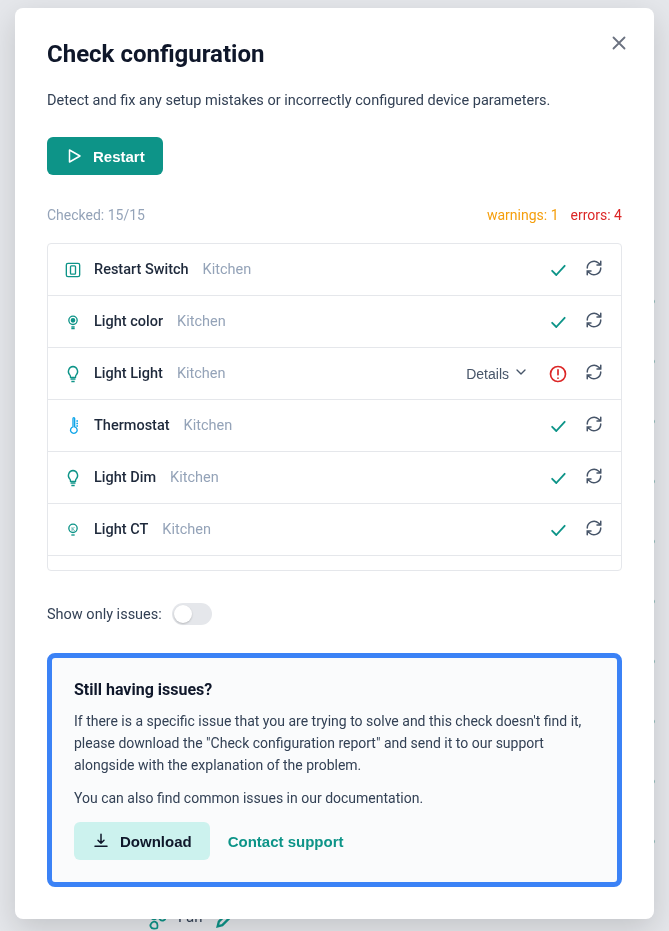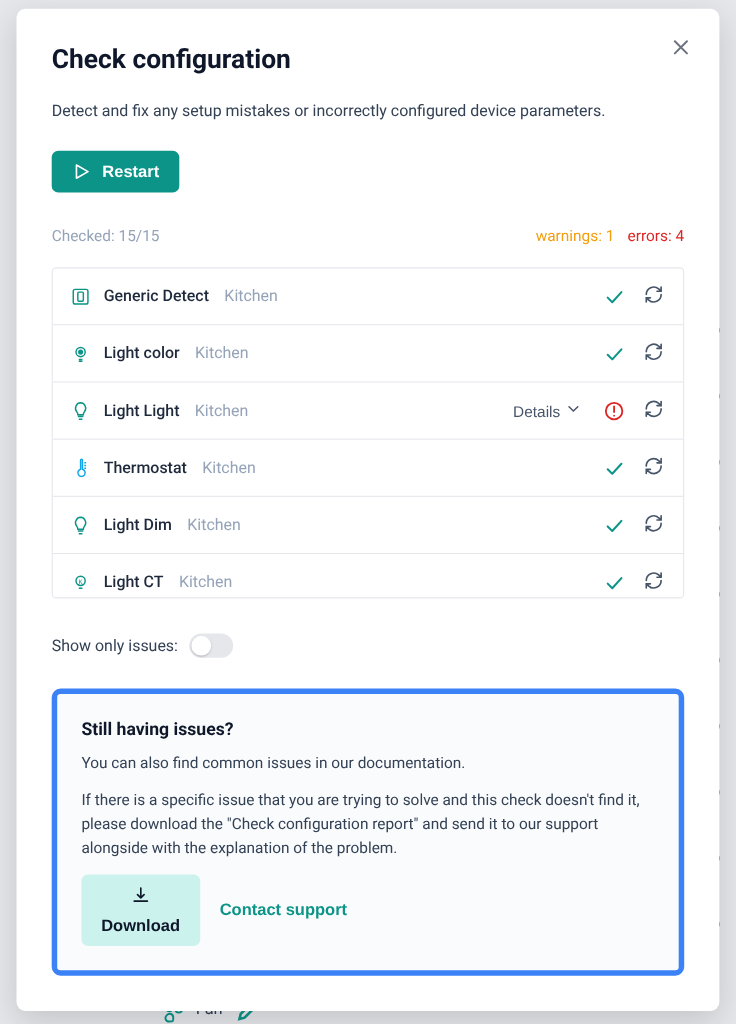--- a/index.html
+++ b/index.html
@@ -61,21 +61,21 @@
   .toggle-row { display:flex; align-items:center; gap:10px; margin: 22px 0 18px 0; font-size:14.5px; color:#334155;}
   .toggle { position:relative; width:40px; height:22px; background:#e5e7eb; border-radius:11px; cursor:pointer; border:none;}
   .toggle .knob { position:absolute; left:2px; top:2px; width:18px; height:18px; background:#fff; border-radius:50%; box-shadow:0 1px 2px rgba(0,0,0,0.2);}
   .help-card { border:5px solid #3b82f6; border-radius:8px; padding:22px; background:#fafbfc;}
   .help-card h3 { font-size:16px; font-weight:700; color:#0f172a; margin-bottom:12px;}
   .help-card p { font-size:14px; color:#334155; line-height:1.55; margin-bottom:12px;}
   .help-actions { display:flex; gap:18px; align-items:center; margin-top:4px;}
   .download-btn {
     display:inline-flex; align-items:center; gap:10px;
     background:#ccf2ee; color:#0f172a; border:none; border-radius:6px;
-    padding:10px 18px; font-size:15px; font-weight:600; cursor:pointer;flex-direction:column;
+    padding:10px 18px; font-size:15px; font-weight:600; cursor:pointer;
   }
   .download-btn svg { width:18px; height:18px; }
   .support-link { background:none; border:none; color:#0d9488; font-size:15px; font-weight:600; cursor:pointer;}
   
   .list-wrap::-webkit-scrollbar { width:14px; }
   .list-wrap::-webkit-scrollbar-track { background:#f1f5f9; }
   .list-wrap::-webkit-scrollbar-thumb { background:#cbd5e1; border-radius:4px; border:3px solid #f1f5f9;}
 </style>
 </head>
 <body>
@@ -135,21 +135,21 @@
   </div>
 
   <div class="list-wrap" id="device-list">
       <div class="row">
         <span class="row-icon">
           <svg viewBox="0 0 24 24" fill="none" stroke="currentColor" stroke-width="1.6">
             <rect x="4" y="4" width="16" height="16" rx="2"></rect>
             <rect x="9" y="7" width="6" height="10" rx="1"></rect>
           </svg>
         </span>
-        <span class="row-name">Generic Detect</span>
+        <span class="row-name">Restart Switch</span>
         <span class="row-room">Kitchen</span>
         <span class="spacer"></span>
         <span class="status-icon status-ok">
           <svg viewBox="0 0 24 24" fill="none" stroke="currentColor" stroke-width="2.2" stroke-linecap="round" stroke-linejoin="round">
             <polyline points="5 13 10 18 20 7"></polyline>
           </svg>
         </span>
         <button class="refresh-btn"><span><svg viewBox="0 0 24 24" fill="none" stroke="currentColor" stroke-width="2" stroke-linecap="round">
               <path d="M3 12a9 9 0 0115-6.7L21 8M21 3v5h-5M21 12a9 9 0 01-15 6.7L3 16M3 21v-5h5"></path>
             </svg></span></button>
@@ -279,22 +279,22 @@
 
   <div class="toggle-row">
     <span>Show only issues:</span>
     <button class="toggle">
         <span class="knob"></span>
       </button>
   </div>
 
   <div class="help-card">
     <h3>Still having issues?</h3>
+    <p>If there is a specific issue that you are trying to solve and this check doesn't find it, please download the "Check configuration report" and send it to our support alongside with the explanation of the problem.</p>
     <p>You can also find common issues in our documentation.</p>
-    <p>If there is a specific issue that you are trying to solve and this check doesn't find it, please download the "Check configuration report" and send it to our support alongside with the explanation of the problem.</p>
     <div class="help-actions">
       <button class="download-btn">
         <svg viewBox="0 0 24 24" fill="none" stroke="currentColor" stroke-width="2" stroke-linecap="round">
             <path d="M12 3v12m0 0l-4-4m4 4l4-4M4 19h16"></path>
           </svg>
         <span>Download</span>
       </button>
       <button class="support-link">Contact support</button>
     </div>
   </div>

